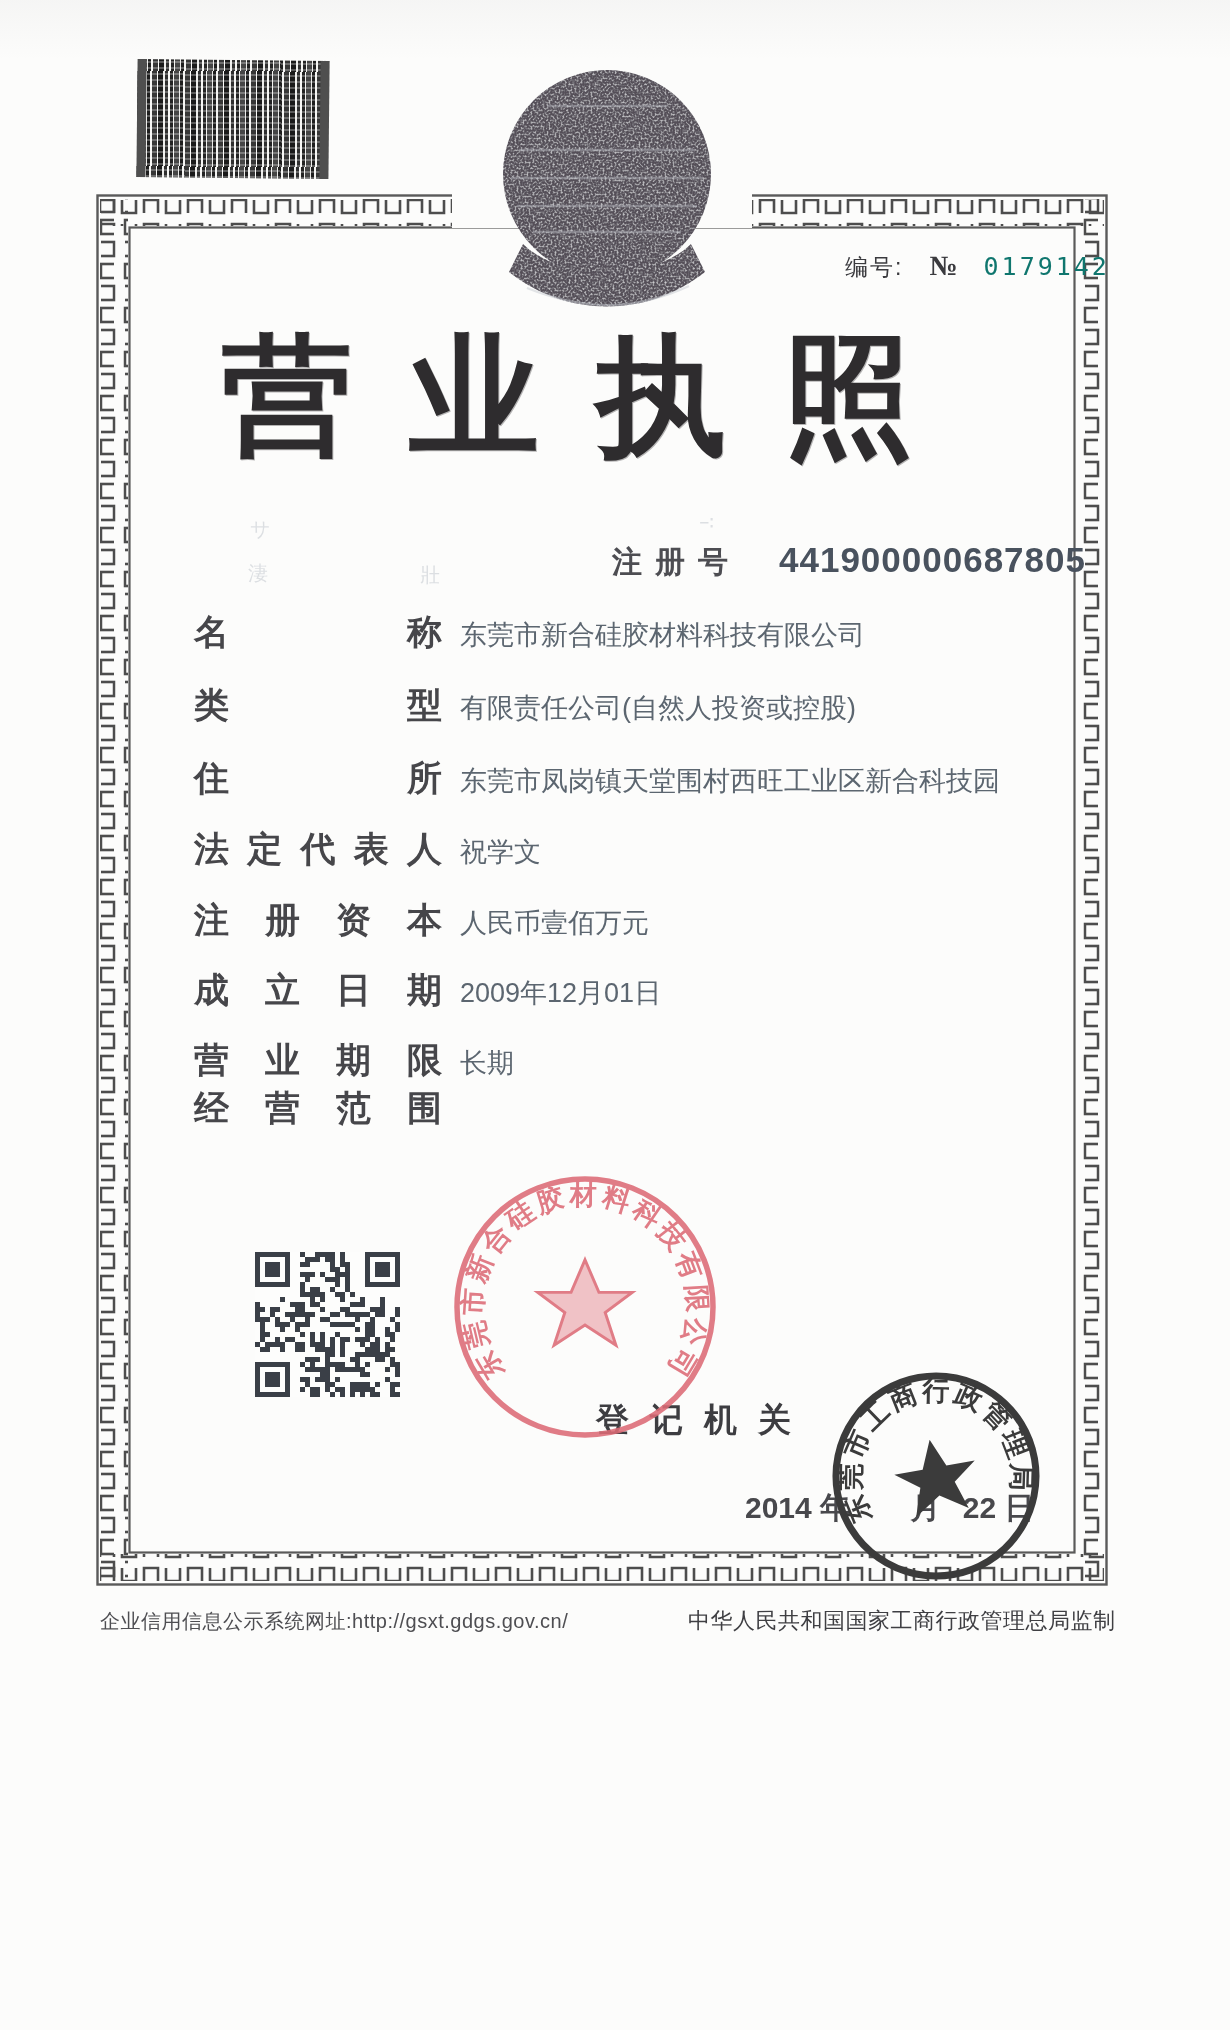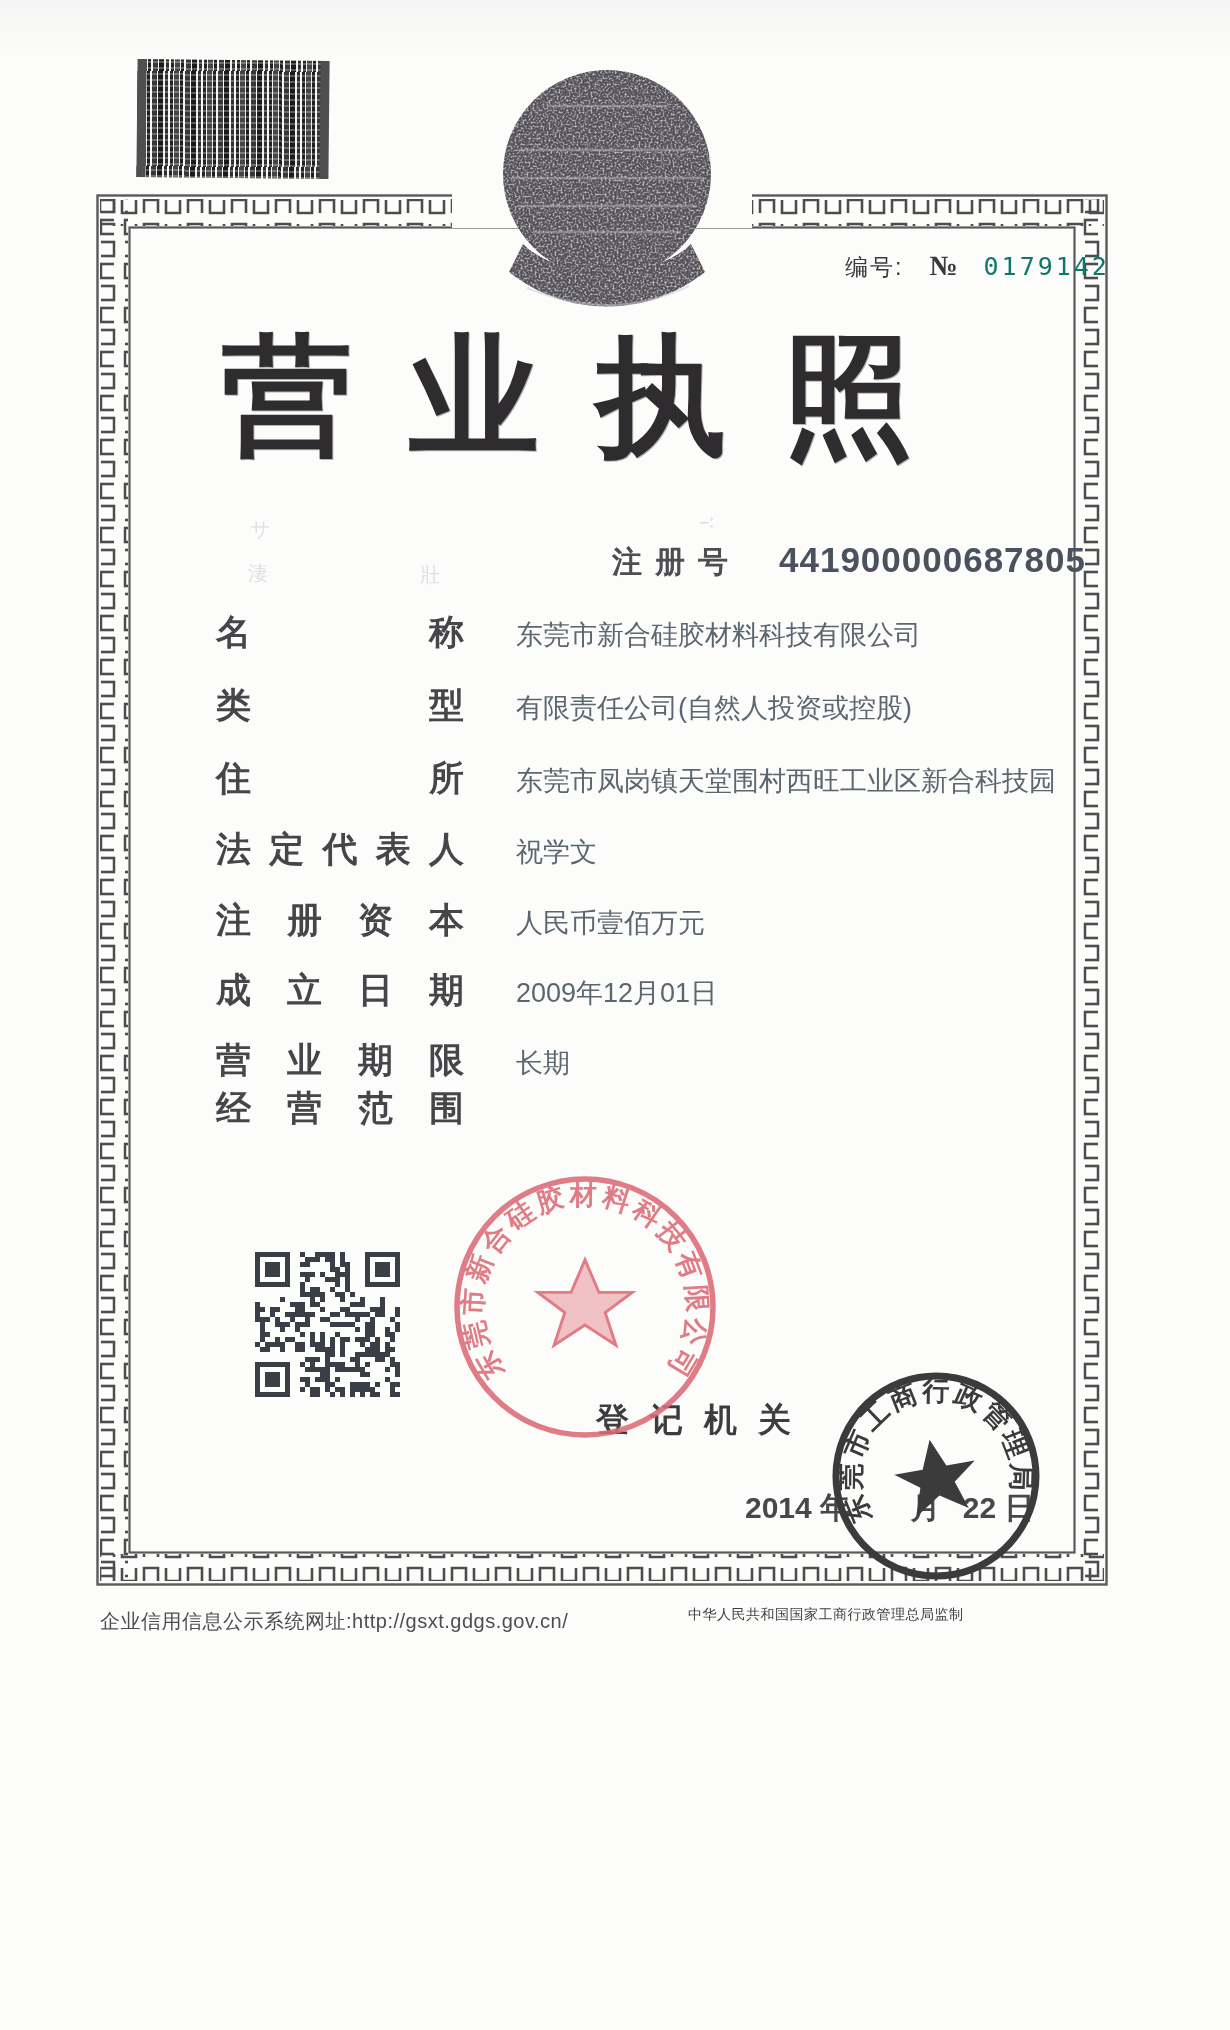--- a/index.html
+++ b/index.html
@@ -47,21 +47,21 @@
     text-shadow:1px 1px 0 rgba(46,44,46,.35);
   }
 
   .regno{
     position:absolute;left:612px;top:540px;z-index:3;display:flex;align-items:baseline;gap:38px;white-space:nowrap;
   }
   .regno .lbl{font-size:30px;letter-spacing:13px;color:#4d4d52;font-weight:600;}
   .regno .num{font-size:35px;color:#49525e;letter-spacing:1px;font-weight:bold;}
 
   
-  .row{position:absolute;left:216px;z-index:3;display:flex;align-items:center;gap:34px;}
+  .row{position:absolute;left:194px;z-index:3;display:flex;align-items:center;}
   .row .lab{
     width:248px;flex:0 0 248px;font-size:35px;font-weight:600;color:#46464a;
     text-align:justify;text-align-last:justify;line-height:1.15;
   }
   .row .val{margin-left:18px;font-size:27px;color:#5c6670;line-height:1.3;padding-top:6px;white-space:nowrap;}
   .r1{top:612px;} .r2{top:685px;} .r3{top:758px;} .r4{top:829px;}
   .r5{top:900px;} .r6{top:970px;} .r7{top:1040px;} .r8{top:1078px;}
   .r8 .val{
     font-size:22px;line-height:27.5px;width:600px;white-space:normal;color:#57616b;
     padding-top:2px;text-align:justify;
@@ -76,21 +76,21 @@
     position:absolute;left:596px;top:1398px;z-index:4;
     font-size:33px;font-weight:600;letter-spacing:21px;color:#3d3d41;white-space:nowrap;
   }
   .issue-date{position:absolute;left:745px;top:1488px;z-index:4;font-size:30px;font-weight:600;color:#48484c;white-space:nowrap;}
   .issue-date span{display:inline-block;}
   .issue-date .d1{margin-right:52px;}
   .issue-date .d2{margin-right:14px;}
 
   
   .footer-left{position:absolute;left:100px;top:1608px;z-index:3;font-size:20px;color:#4e4e52;letter-spacing:.5px;}
-  .footer-right{position:absolute;left:688px;top:1606px;z-index:3;font-size:14px;color:#3f3f43;letter-spacing:.5px;}
+  .footer-right{position:absolute;left:688px;top:1606px;z-index:3;font-size:22px;color:#3f3f43;letter-spacing:.5px;}
 
   
   .smudge{position:absolute;z-index:2;color:#8d97a5;opacity:.28;font-size:20px;filter:blur(.6px);}
 </style>
 </head>
 <body>
 
 <div class="page">
 
   <svg width="0" height="0" style="position:absolute">

